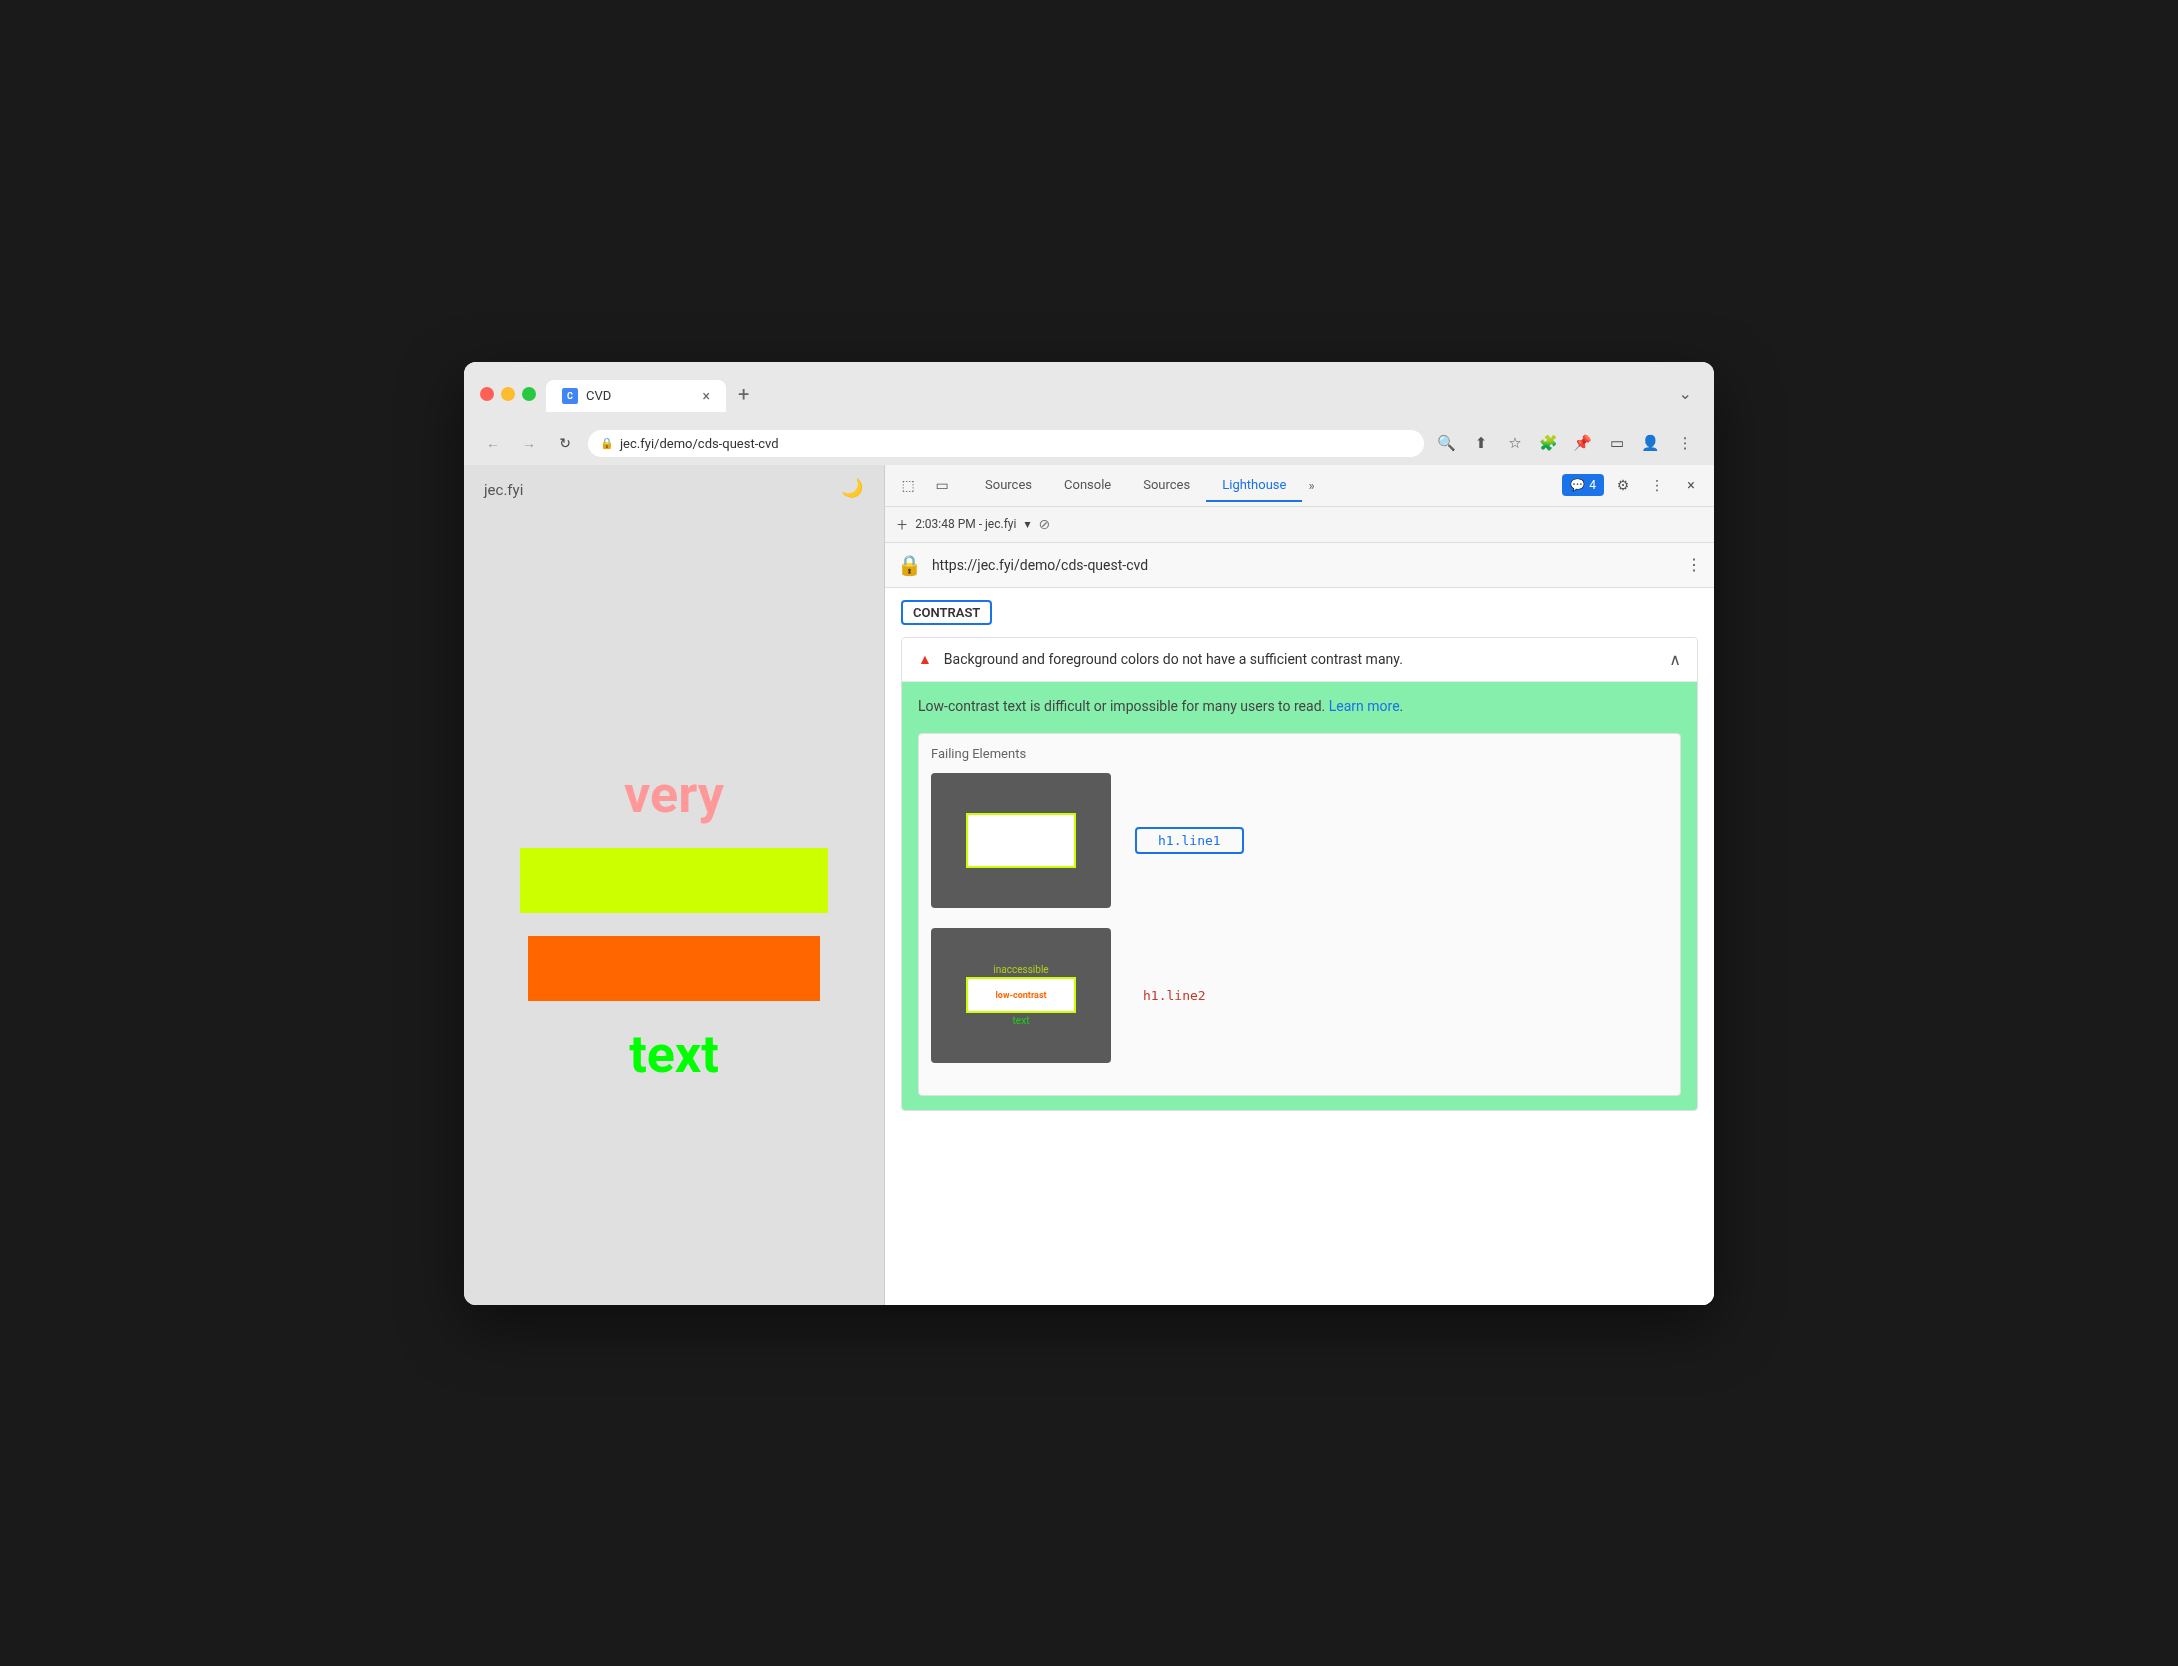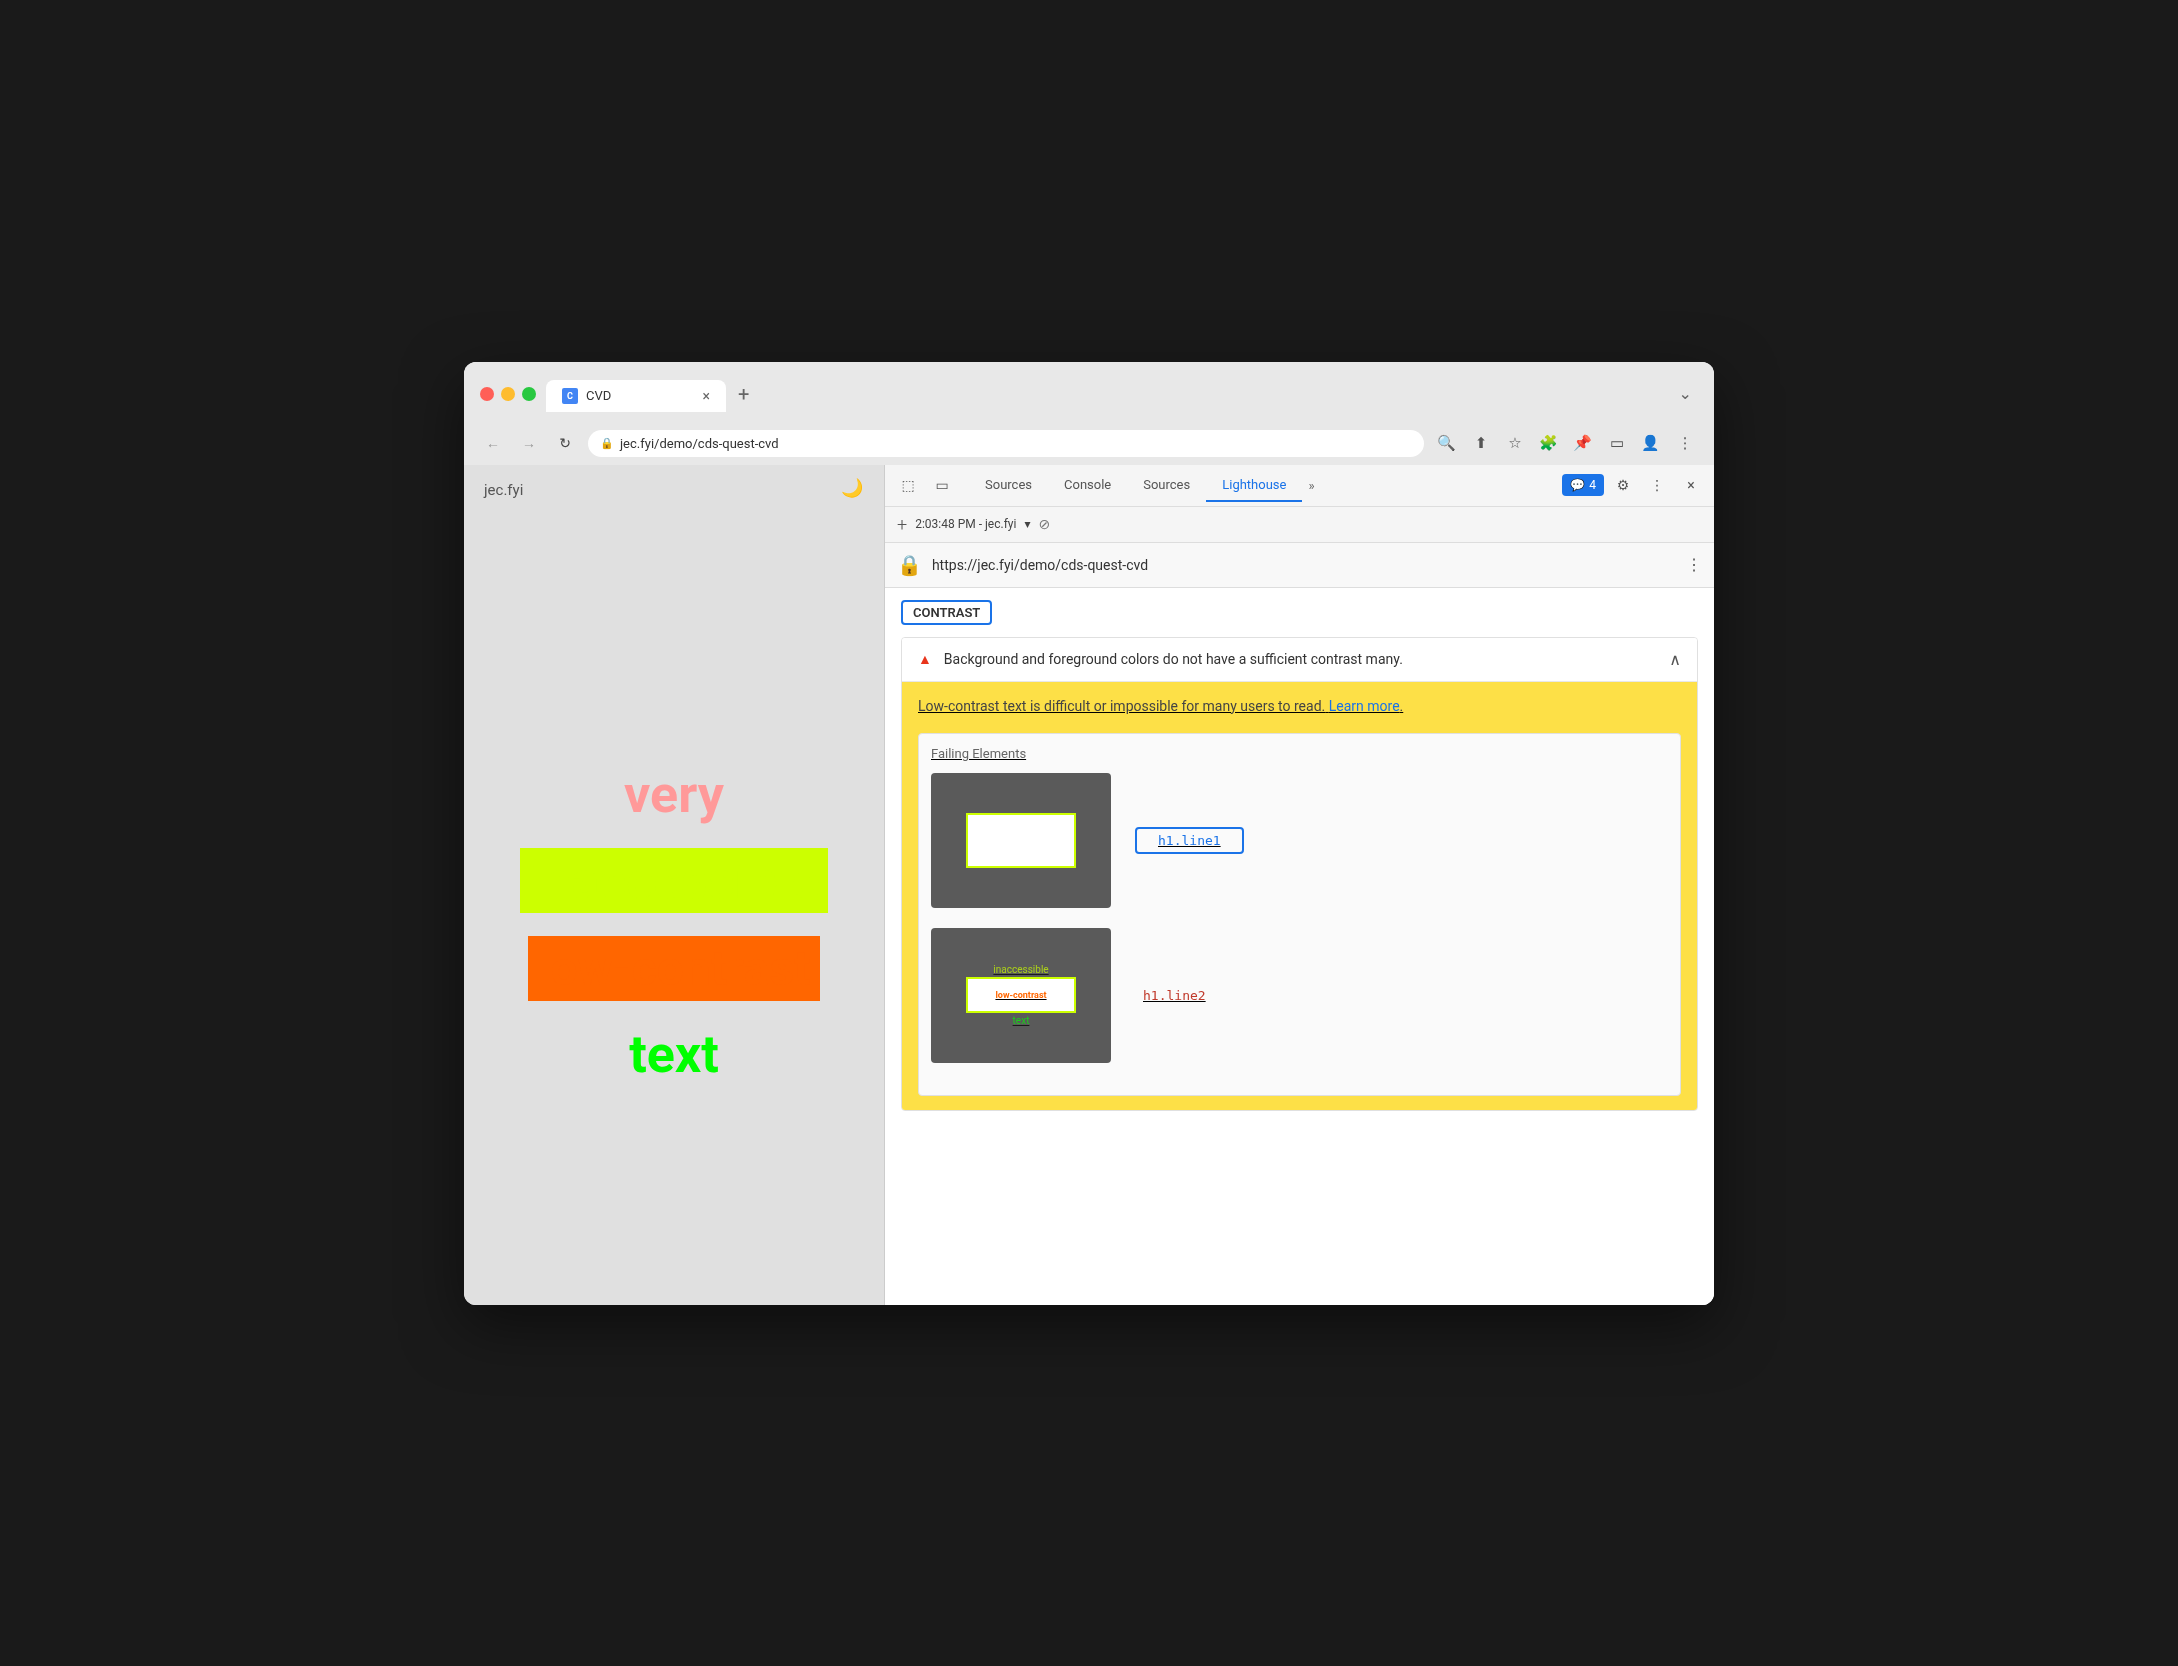--- a/index.html
+++ b/index.html
@@ -375,22 +375,21 @@
       font-size: 14px;
       color: #333;
     }
     .audit-collapse-btn {
       color: #555;
       font-size: 16px;
       cursor: pointer;
     }
     .audit-result-body {
       padding: 14px 16px;
-      background: #fde047;
-      text-decoration: underline;
+      background: #86efac;
     }
     .audit-description {
       font-size: 14px;
       color: #444;
       margin-bottom: 16px;
       line-height: 1.5;
     }
     .audit-description a {
       color: #1a73e8;
       text-decoration: none;

